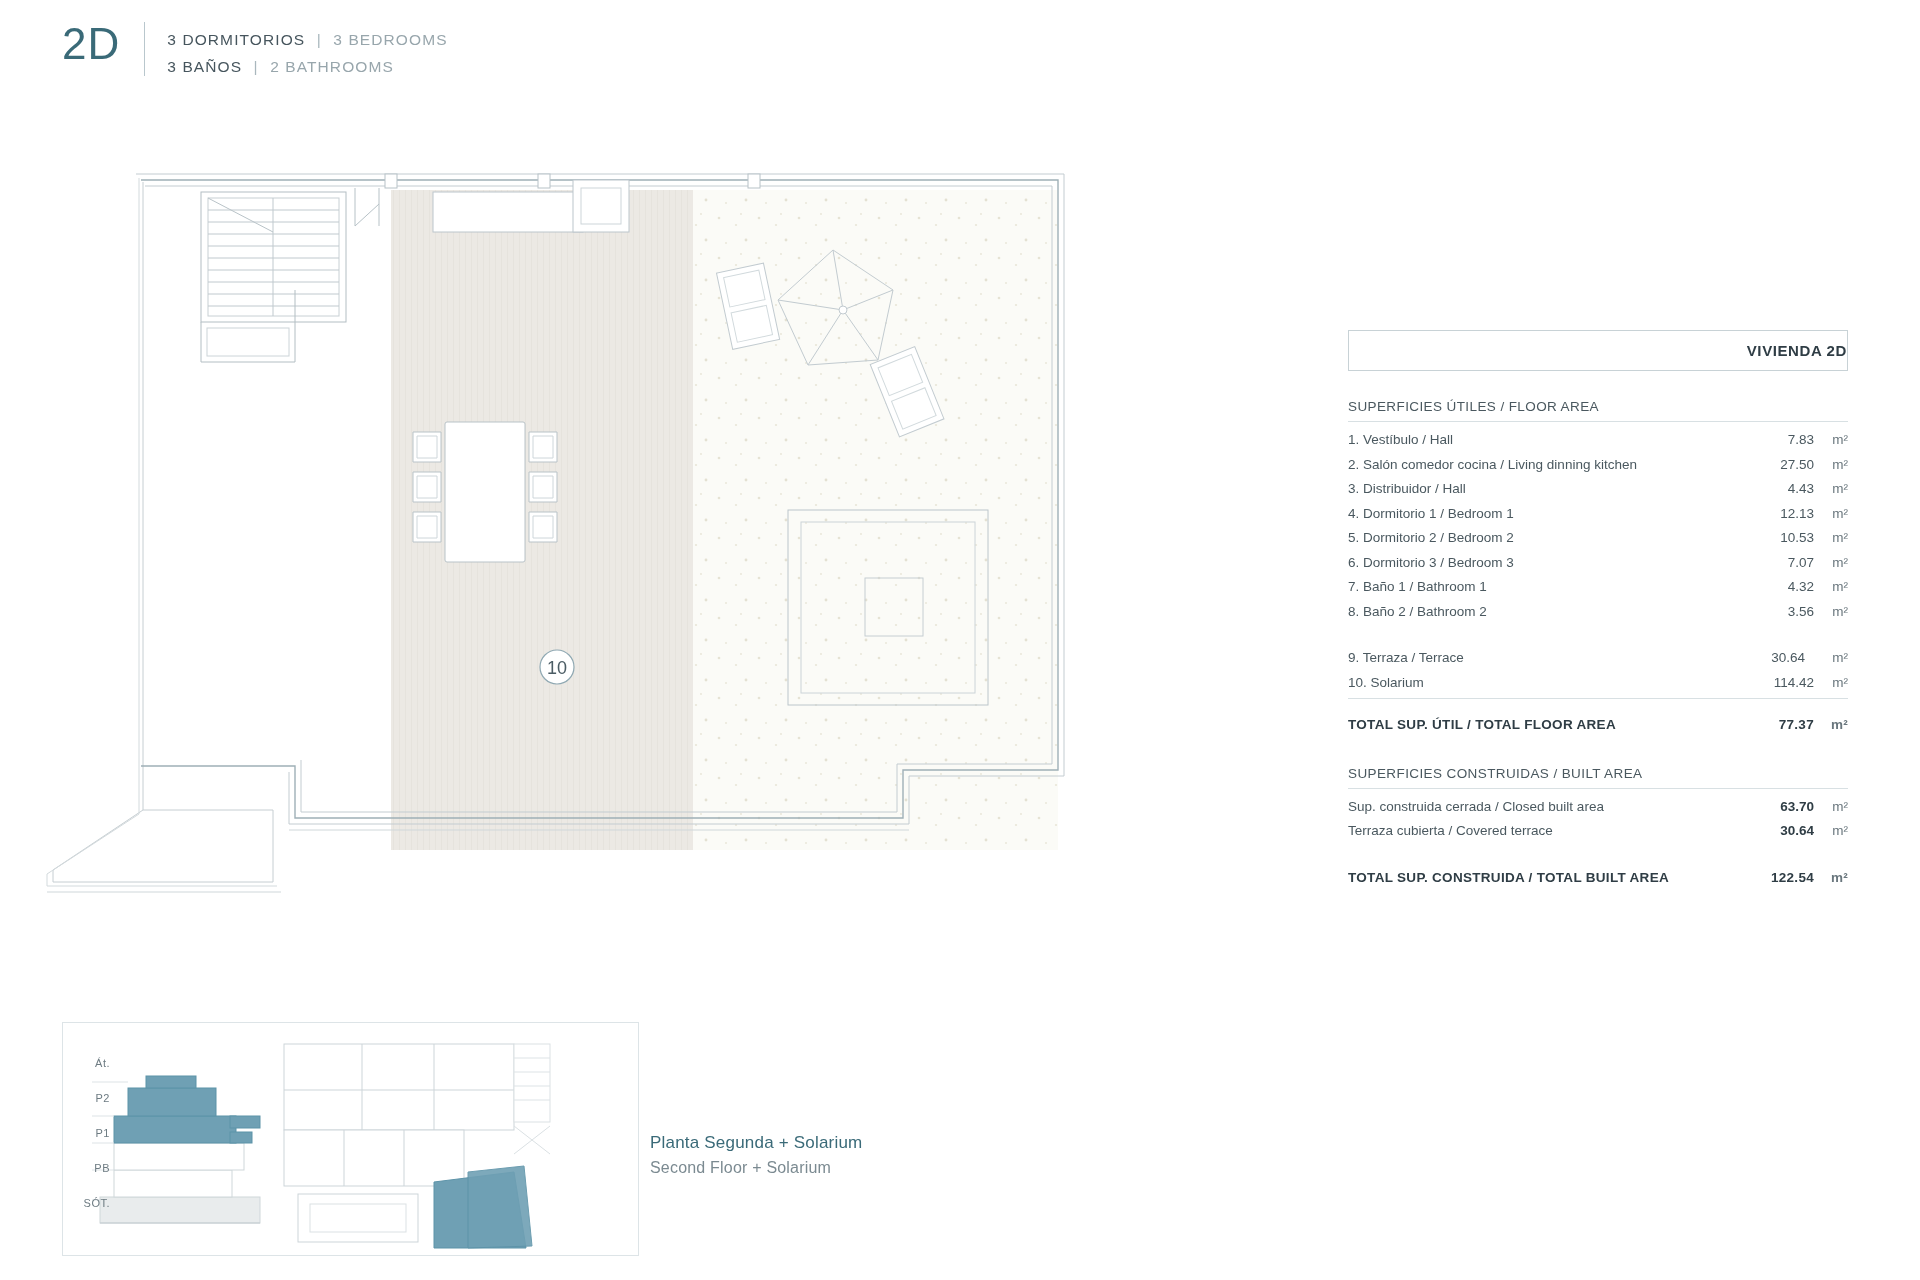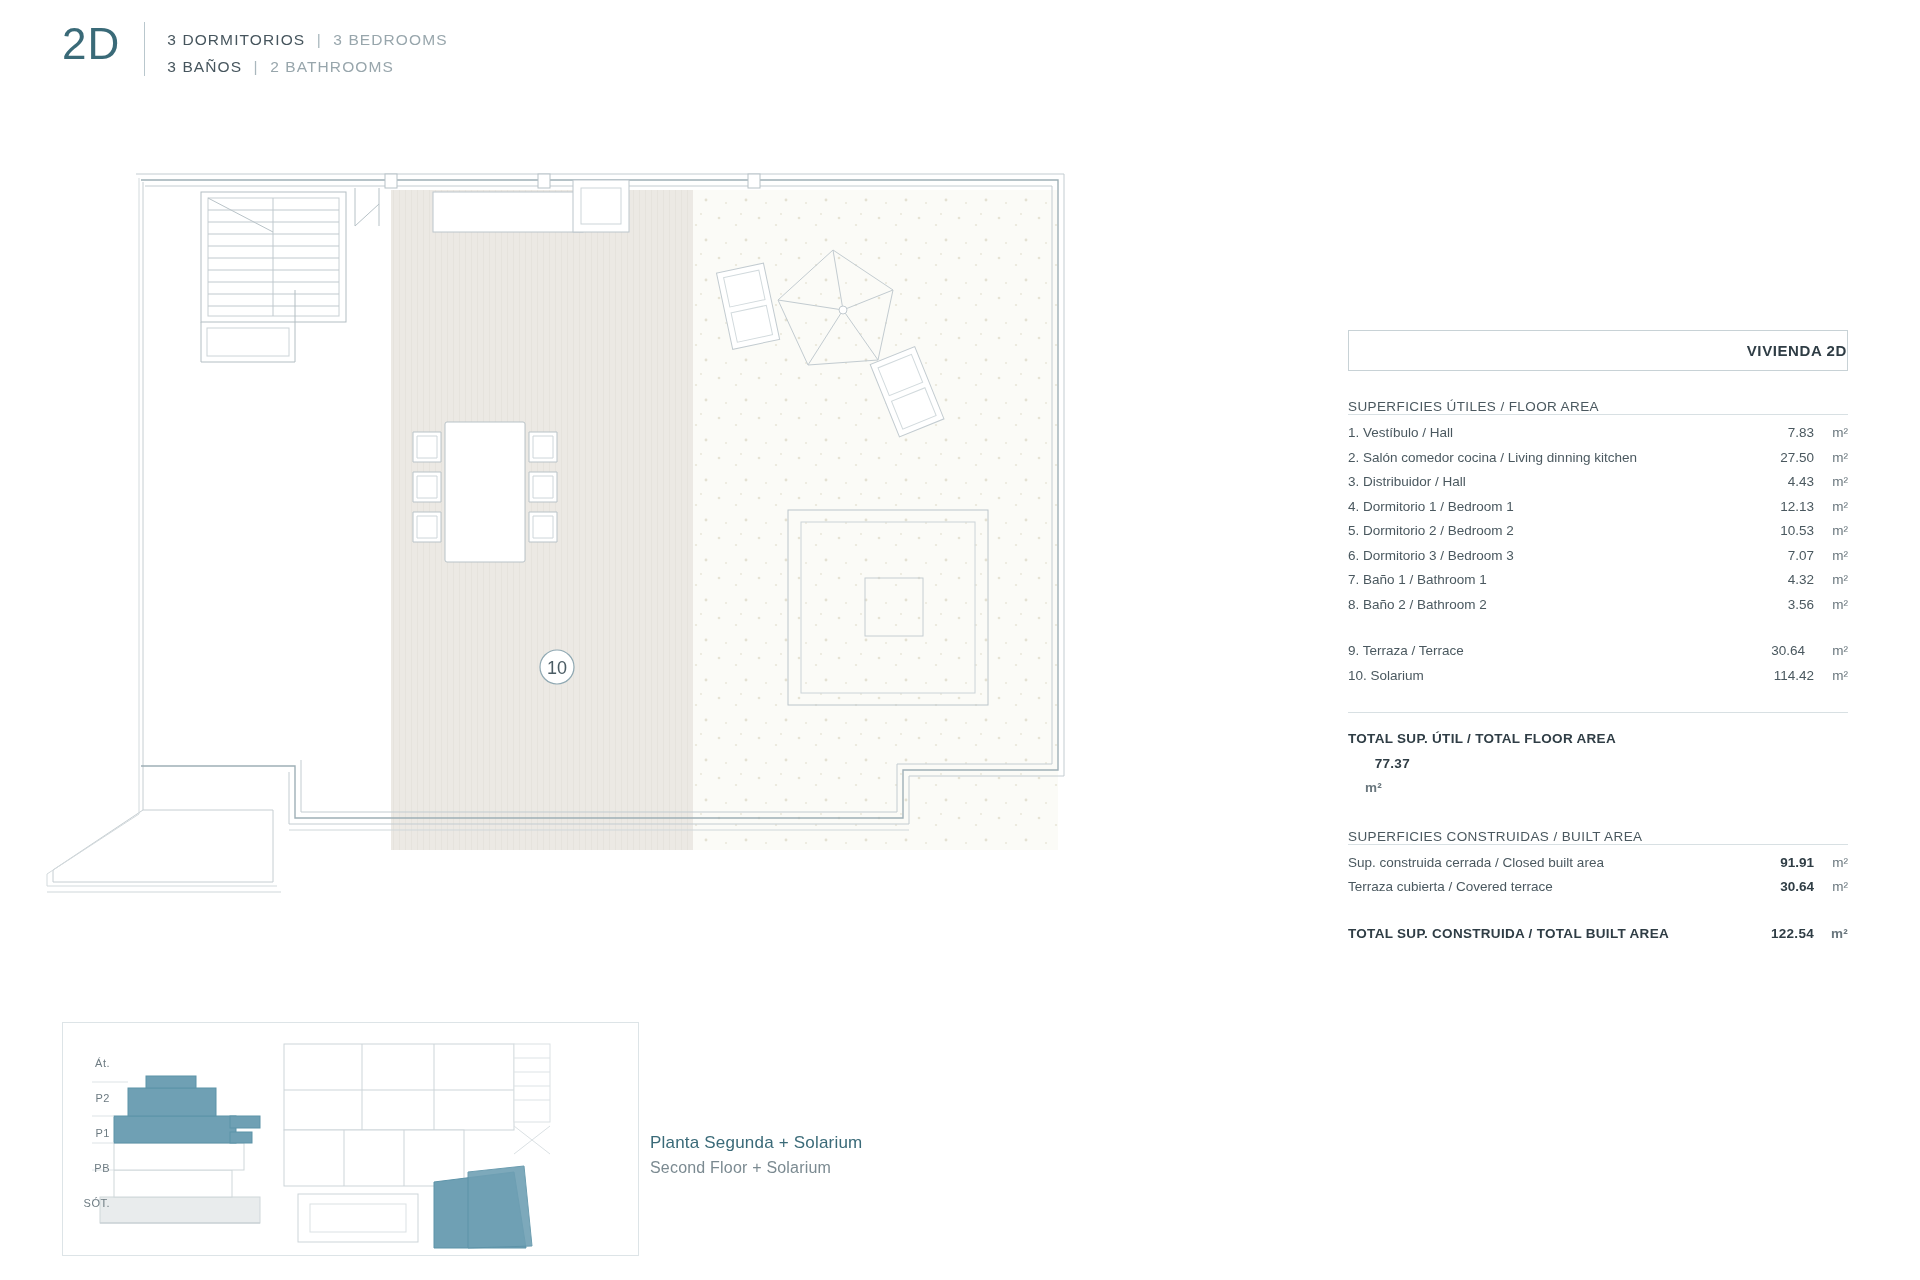--- a/index.html
+++ b/index.html
@@ -39,36 +39,36 @@
     font-weight:bold;
     letter-spacing:0.6px;
     padding:11px 0 11px 0;
     color:#2f3d45;
   }
   .section-head{
     margin-top:28px;
     font-size:13.5px;
     letter-spacing:0.4px;
     color:#4a585f;
+    padding-bottom:7px;
     border-bottom:1px solid #d8e0e3;
   }
   .rows{margin-top:6px;}
   .row{
     display:flex;align-items:baseline;
     font-size:13.5px;line-height:24.5px;color:#4a585f;
   }
   .row .label{flex:1;}
   .row .val{width:62px;text-align:right;}
   .row .unit{width:34px;text-align:right;color:#6a777e;}
   .row.gap{margin-top:22px;gap:9px;}
   .row.total{
-    font-weight:bold;color:#2f3d45;margin-top:24px;
+    font-weight:bold;color:#2f3d45;margin-top:3px;
     padding-top:14px;border-top:1px solid #d8e0e3;
     letter-spacing:0.3px;
-    flex-direction:column;
   }
   .row.grand{
     font-weight:bold;color:#2f3d45;margin-top:22px;letter-spacing:0.3px;
   }
   .sub-rows .row{font-size:13.5px;}
   .sub-rows .val{font-weight:bold;color:#2f3d45;}
 
   
   .keyplan{position:absolute;left:62px;top:1022px;width:580px;height:235px;}
   .keyplan-box{
@@ -305,21 +305,21 @@
       <span class="label">TOTAL SUP. ÚTIL / TOTAL FLOOR AREA</span>
       <span class="val">77.37</span>
       <span class="unit">m²</span>
     </div>
   </div>
 
   <div class="section-head">SUPERFICIES CONSTRUIDAS / BUILT AREA</div>
   <div class="rows sub-rows">
     <div class="row">
       <span class="label">Sup. construida cerrada / Closed built area</span>
-      <span class="val">91.91</span>
+      <span class="val">63.70</span>
       <span class="unit">m²</span>
     </div>
     <div class="row">
       <span class="label">Terraza cubierta / Covered terrace</span>
       <span class="val">30.64</span>
       <span class="unit">m²</span>
     </div>
     <div class="row grand">
       <span class="label">TOTAL SUP. CONSTRUIDA /  TOTAL BUILT AREA</span>
       <span class="val">122.54</span>

